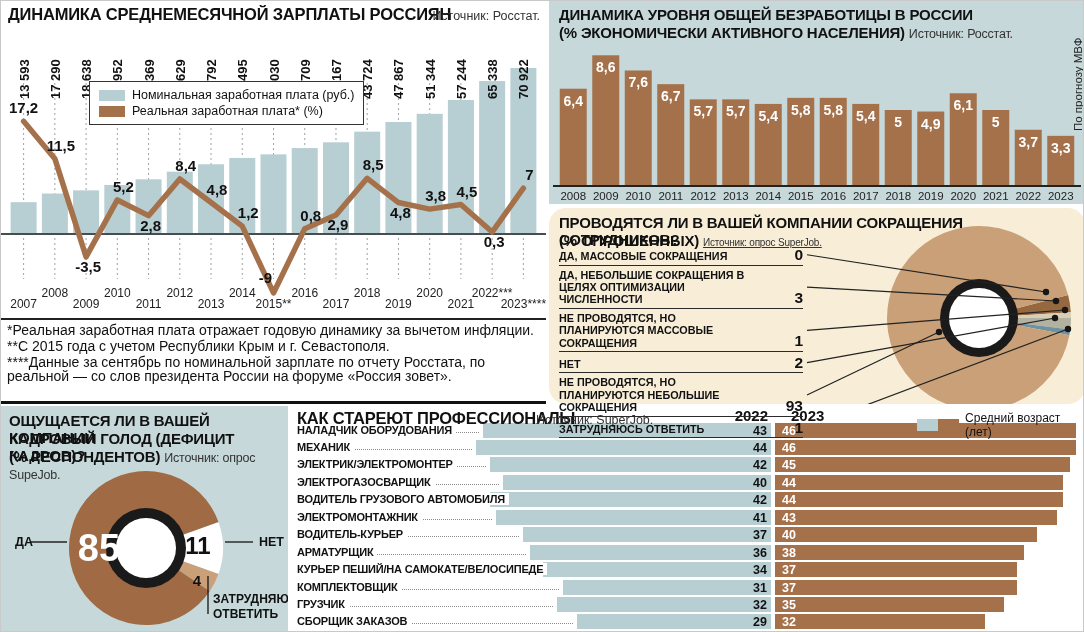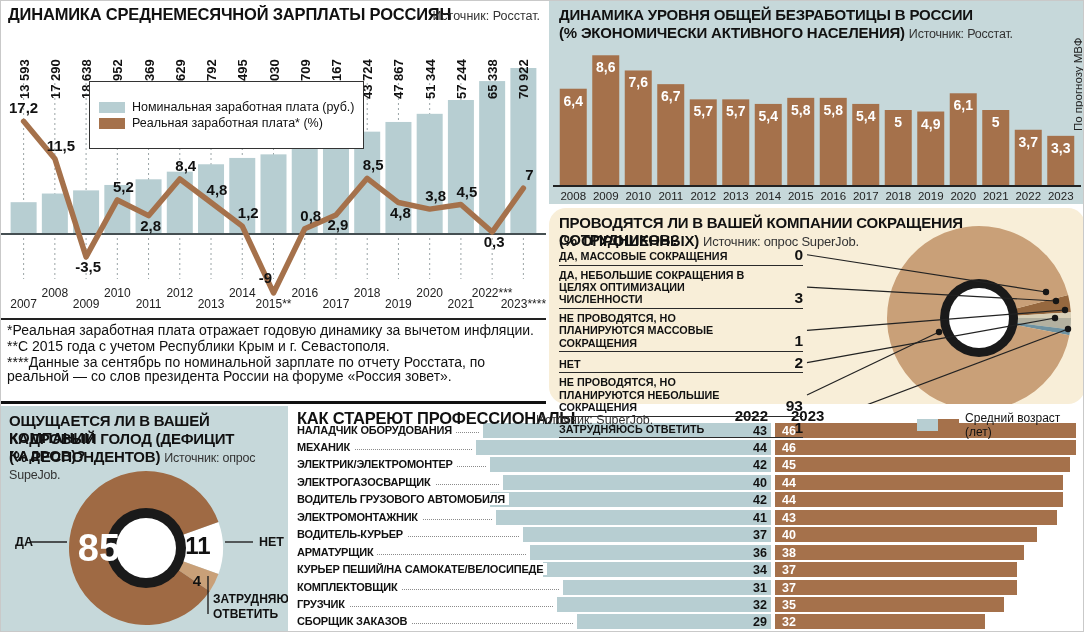--- a/index.html
+++ b/index.html
@@ -7,21 +7,21 @@
          font-family:"Liberation Sans",sans-serif;color:#111;overflow:hidden;box-sizing:border-box;}
   .panel{position:absolute;}
   .abs{position:absolute;}
   svg{position:absolute;left:0;top:0;}
   .ttl{font-weight:bold;letter-spacing:-0.2px;}
   .src{font-weight:normal;color:#333;}
   
   #p-salary{left:0;top:0;width:545px;height:405px;background:#fff;}
   #salary-title{left:7px;top:4px;font-size:16.5px;}
   #salary-source{right:6px;top:8px;font-size:12.5px;}
-  #salary-legend{left:88px;top:80px;background:#fff;border:1.5px solid #333;padding:16px 9px;z-index:3;}
+  #salary-legend{left:88px;top:80px;background:#fff;border:1.5px solid #333;padding:4px 9px;z-index:3;}
   .lg-row{display:flex;align-items:center;gap:7px;margin:2px 0;}
   .lg-sw{width:26px;height:11px;display:inline-block;}
   #salary-rule1{left:0;top:317px;width:545px;height:2px;background:#222;}
   #salary-foot{left:6px;top:322px;width:533px;font-size:14px;line-height:1.06;}
   #salary-foot p{margin:0 0 1px 0;}
   #salary-rule2{left:0;top:400px;width:545px;height:3px;background:#111;}
   
   #p-unemp{left:548px;top:0;width:536px;height:203px;}
   #unemp-t1{left:10px;top:5px;font-size:15px;}
   #unemp-t2{left:10px;top:23px;font-size:15px;}
@@ -252,21 +252,21 @@
         <line x1="258" y1="154.6875" x2="506" y2="110" stroke="#222" stroke-width="1.2"></line>
         <circle cx="506" cy="110" r="3.2" fill="#161616"></circle>
         <line x1="258" y1="187.046875" x2="390" y2="124" stroke="#222" stroke-width="1.2"></line>
         <circle cx="390" cy="124" r="3.2" fill="#161616"></circle>
         <line x1="258" y1="219.40625" x2="519" y2="121" stroke="#222" stroke-width="1.2"></line>
         <circle cx="519" cy="121" r="3.2" fill="#161616"></circle>
       </svg>
     <div class="abs ttl" id="lay-t1">ПРОВОДЯТСЯ ЛИ В ВАШЕЙ КОМПАНИИ СОКРАЩЕНИЯ СОТРУДНИКОВ?</div>
     <div class="abs ttl" id="lay-t2">
       <span>(% ОПРОШЕННЫХ)</span>
-      <span class="src" style="font-size:13px;">Источник: опрос SuperJob.</span>
+      <span class="src" style="font-size:10px;text-decoration:underline;">Источник: опрос SuperJob.</span>
     </div>
     <div class="abs" id="lay-rows">
         <div class="lay-row">
           <span class="lay-lab">ДА, МАССОВЫЕ СОКРАЩЕНИЯ</span>
           <span class="lay-val">0</span>
         </div>
         <div class="lay-row">
           <span class="lay-lab">ДА, НЕБОЛЬШИЕ СОКРАЩЕНИЯ В ЦЕЛЯХ ОПТИМИЗАЦИИ ЧИСЛЕННОСТИ</span>
           <span class="lay-val">3</span>
         </div>

